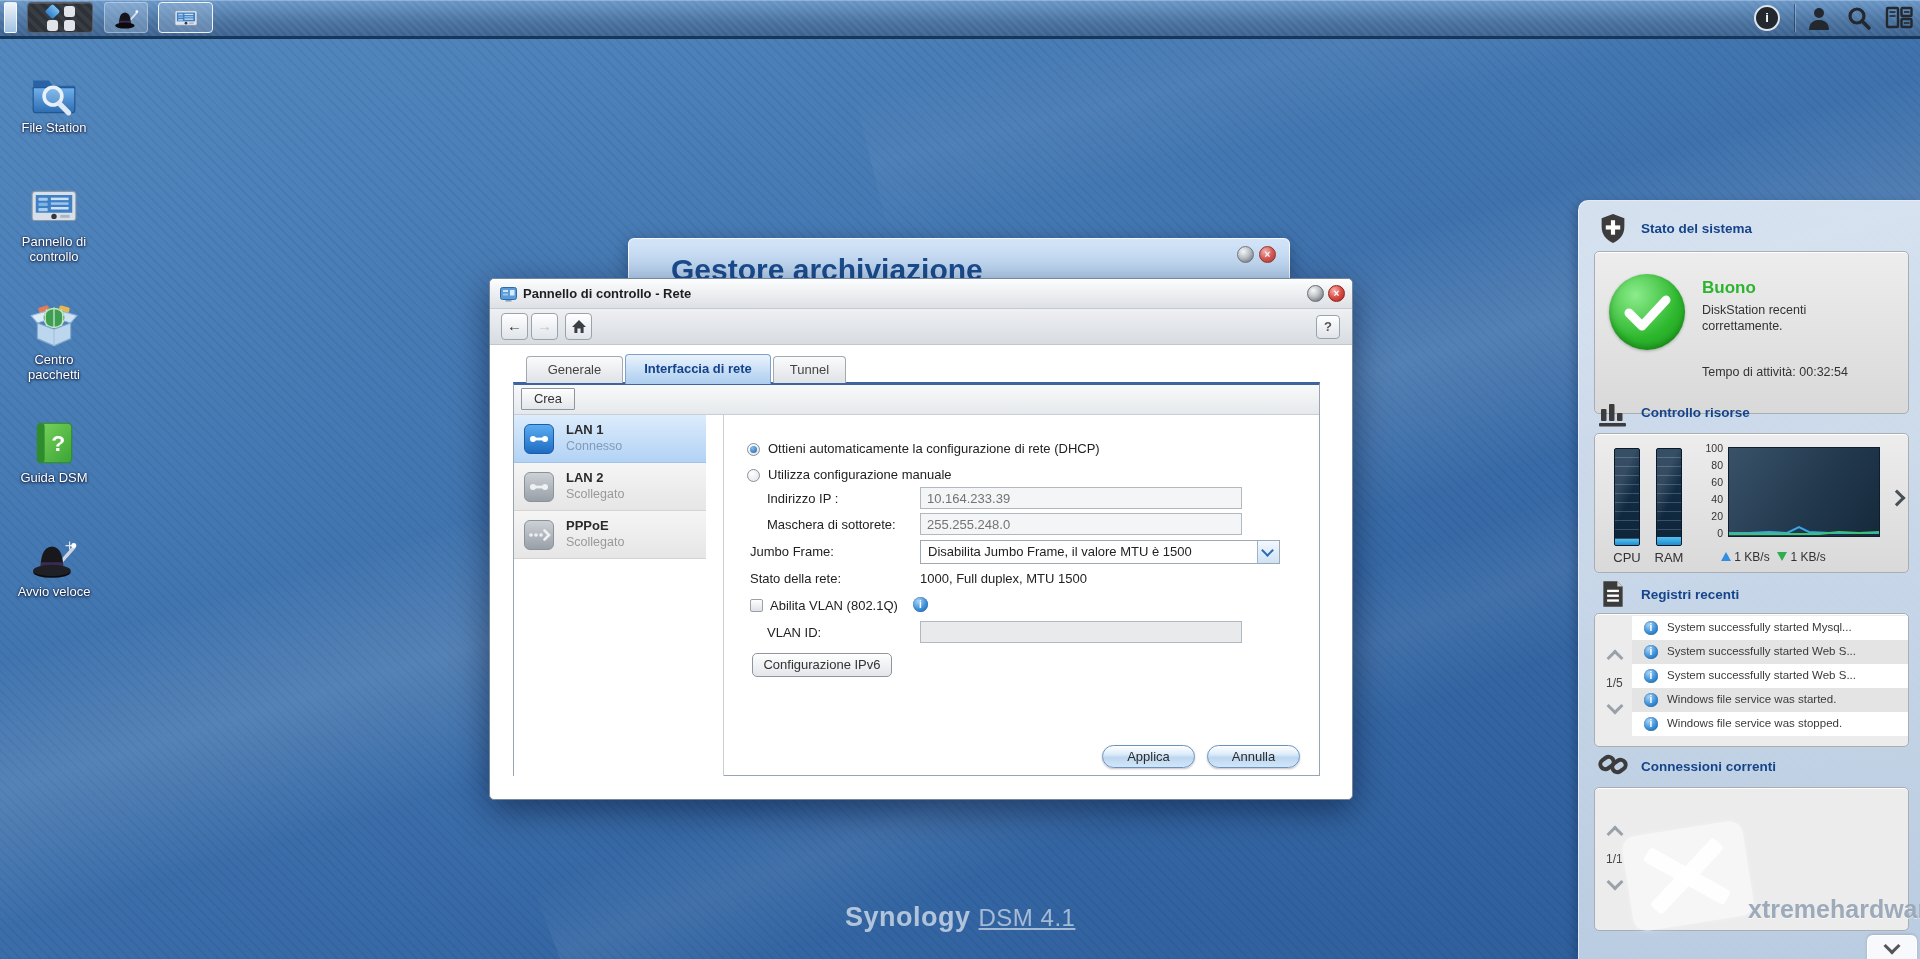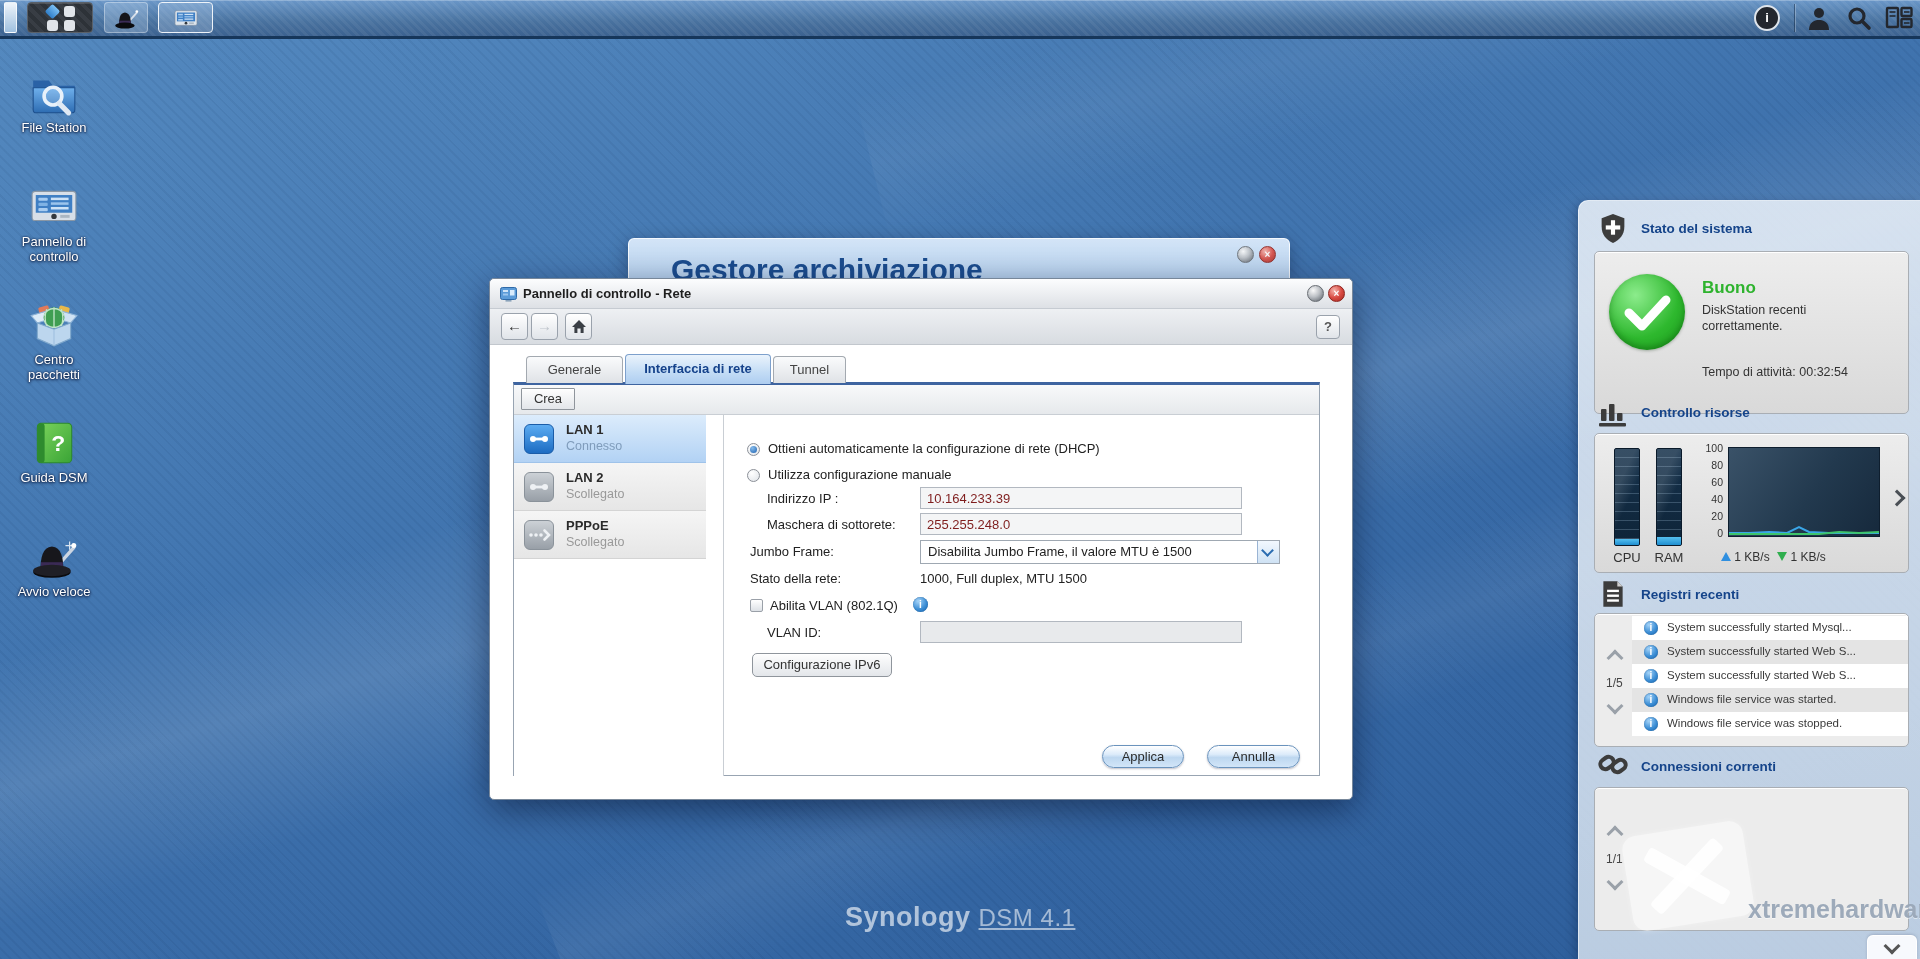--- a/index.html
+++ b/index.html
@@ -22,21 +22,21 @@
   .sphere.min{background:radial-gradient(circle at 35% 30%,#fafafa,#bcc0c5 45%,#7e838a 78%,#62666c);border:1px solid #686d73;}
   .sphere.close{background:radial-gradient(circle at 35% 30%,#f4b4ac,#d84a42 52%,#a62a22);border:1px solid #8e221c;}
   .sphere.faded{opacity:.9;}
   .chev{width:9px;height:9px;border-right:3px solid #9aa1a9;border-bottom:3px solid #9aa1a9;display:inline-block;}
   .chev.up{transform:rotate(-135deg);} .chev.down{transform:rotate(45deg);} .chev.right{transform:rotate(-45deg);}
   .gbtn{box-sizing:border-box;border:1px solid #8f959c;border-radius:4px;color:#333;font-size:13px;text-align:center;
         background:linear-gradient(#fefefe,#e3e6ea);box-shadow:inset 0 1px 0 #fff;cursor:pointer;}
   .pill{box-sizing:border-box;height:23px;border:1px solid #6a93bd;border-radius:12px;color:#2b2b2b;font-size:13px;
         text-align:center;line-height:21px;cursor:pointer;
         background:linear-gradient(#ffffff,#dcebfa 40%,#bdd7f0 55%,#d2e5f8);box-shadow:0 1px 2px rgba(0,0,40,.25);}
-  .tfield{box-sizing:border-box;height:22px;border:1px solid #b2b8c0;background:#f4f5f6;color:#7f1d1d;
+  .tfield{box-sizing:border-box;height:22px;border:1px solid #b2b8c0;background:#f4f5f6;color:#737373;
           font-size:13px;font-family:"Liberation Sans",sans-serif;padding:0 6px;line-height:20px;}
   .radio{width:13px;height:13px;border-radius:50%;border:1px solid #8b9097;box-sizing:border-box;
          background:radial-gradient(circle at 35% 30%,#fff,#dfe3e8);}
   .radio.sel::after{content:'';position:absolute;inset:2px;border-radius:50%;
          background:radial-gradient(circle at 35% 30%,#86bcec,#1e62b0);}
   .ckbox{width:13px;height:13px;border:1px solid #9aa0a8;box-sizing:border-box;border-radius:2px;
          background:linear-gradient(#fff,#dde1e6);}
   .iinfo{width:15px;height:15px;border-radius:50%;color:#fff;font-weight:bold;font-size:10px;text-align:center;line-height:15px;
          background:radial-gradient(circle at 35% 28%,#a6d4f8,#3d8fd6 55%,#1462ac);box-shadow:inset 0 0 1px #0c4a86;}
   .lbl{font-size:13px;color:#222;white-space:nowrap;}
@@ -296,21 +296,21 @@
 
     <div class="ckbox abs" style="left:236px;top:214px;"></div>
     <div class="lbl abs" style="left:256px;top:213px;">Abilita VLAN (802.1Q)</div>
     <div class="iinfo abs" style="left:399px;top:212px;">i</div>
 
     <div class="lbl abs" style="left:253px;top:240px;">VLAN ID:</div>
     <input class="tfield abs" style="left: 406px; top: 236px; width: 322px; background: rgb(232, 234, 236);" disabled="">
 
     <div class="gbtn abs" style="left:238px;top:268px;width:140px;height:24px;line-height:22px;border-radius:5px;">Configurazione IPv6</div>
 
-    <div class="pill abs" style="left:588px;top:360px;width:82px;text-align:center;">Applica</div>
+    <div class="pill abs" style="left:588px;top:360px;width:93px;text-align:center;">Applica</div>
     <div class="pill abs" style="left:693px;top:360px;width:93px;">Annulla</div>
   </div>
 </div>
 
 <div id="sidebar" class="abs">
 
   <div class="abs" style="left:20px;top:12px;">
     <svg width="28" height="31" viewBox="0 0 26 30">
         <path d="M13 1 L24 5 V13 C24 21 19.5 26 13 29 C6.5 26 2 21 2 13 V5 Z" fill="#3c3c3c"></path>
         <rect x="11" y="7" width="4" height="14" fill="#fff"></rect>

